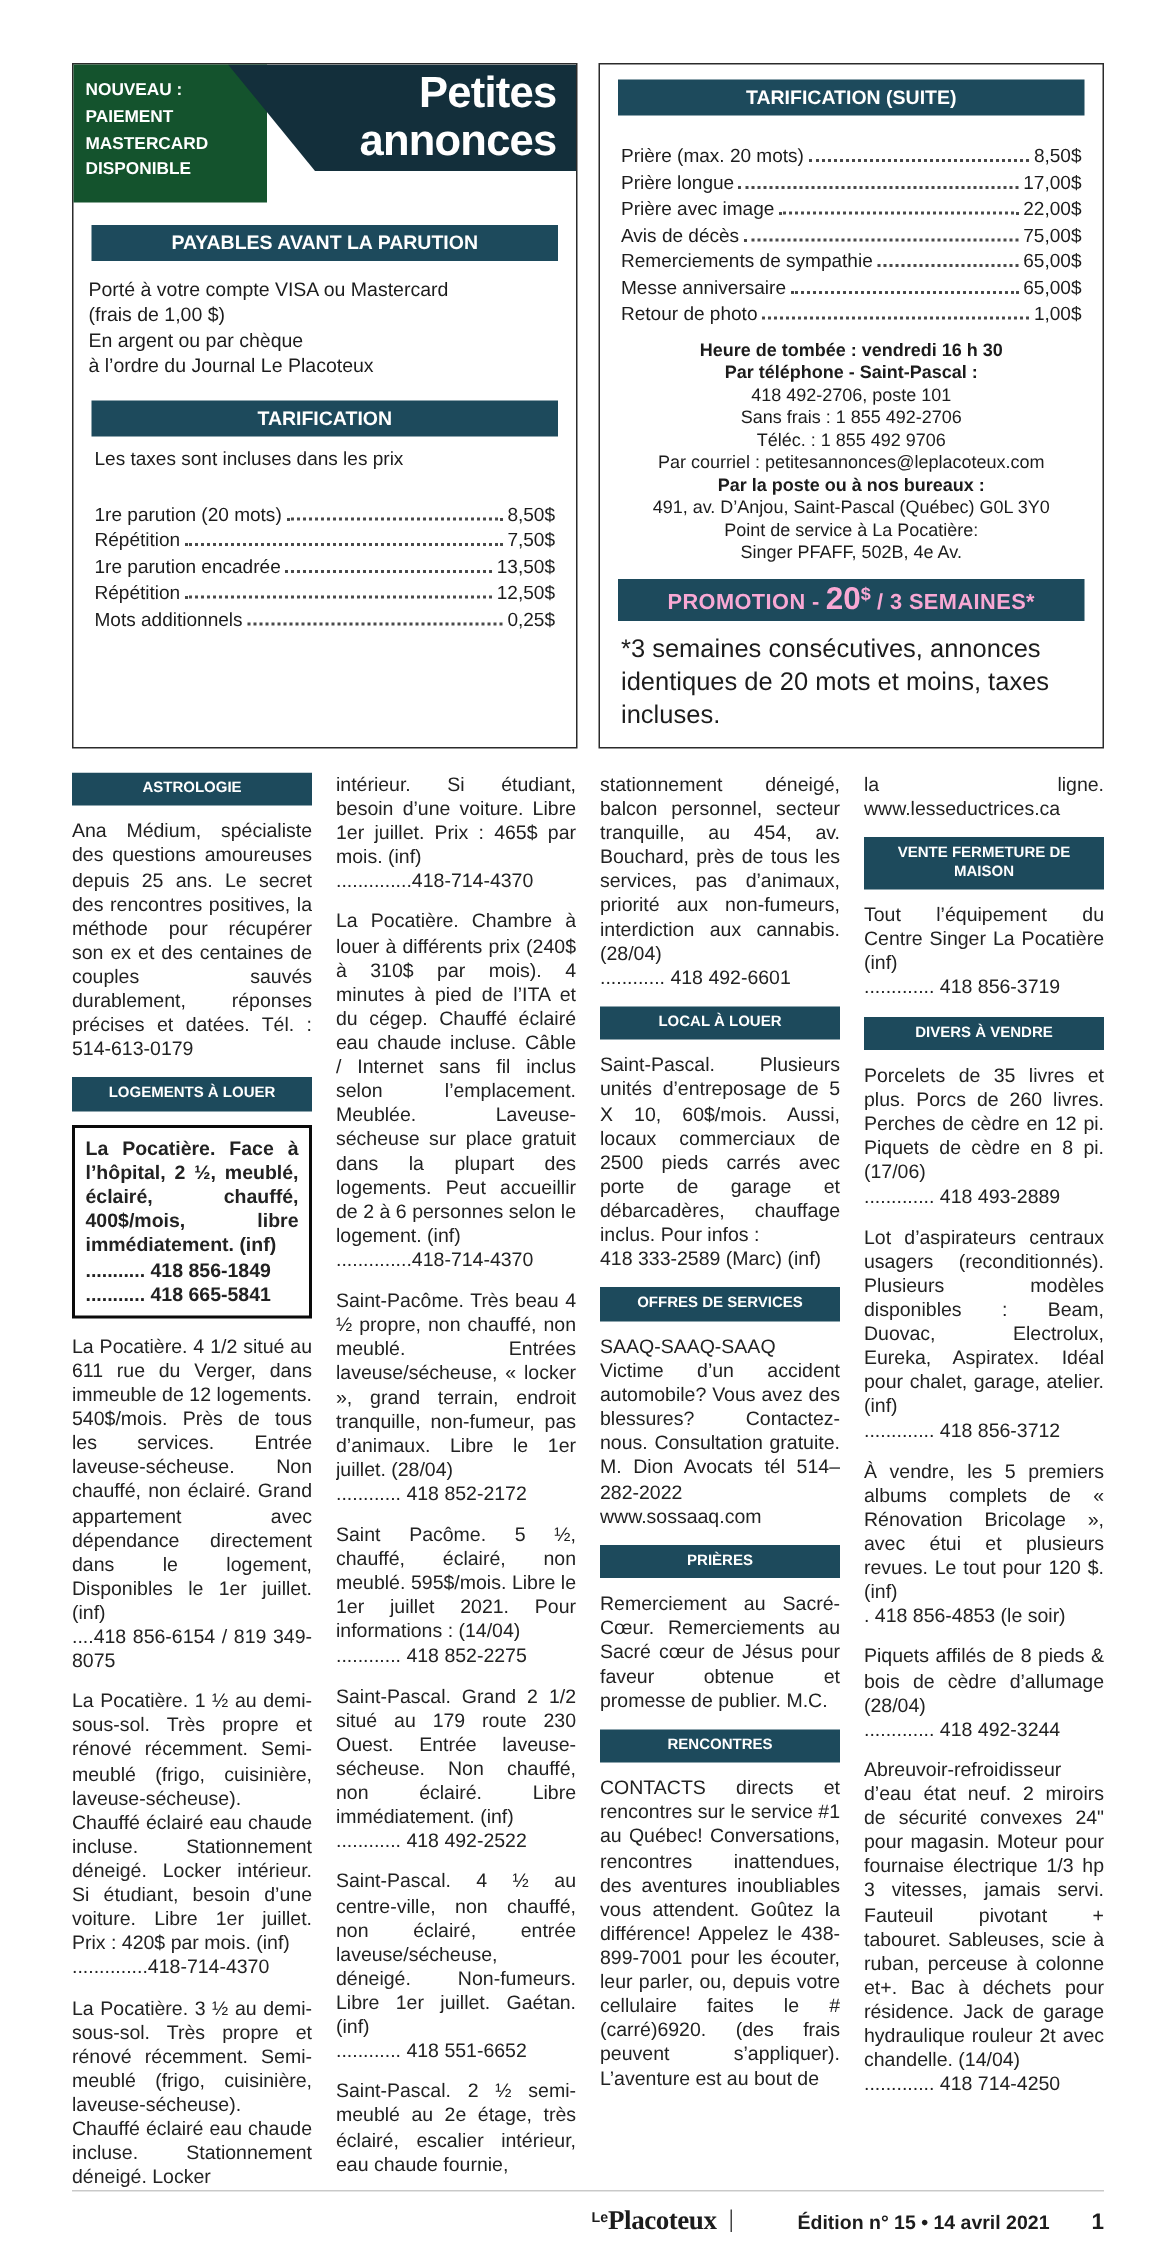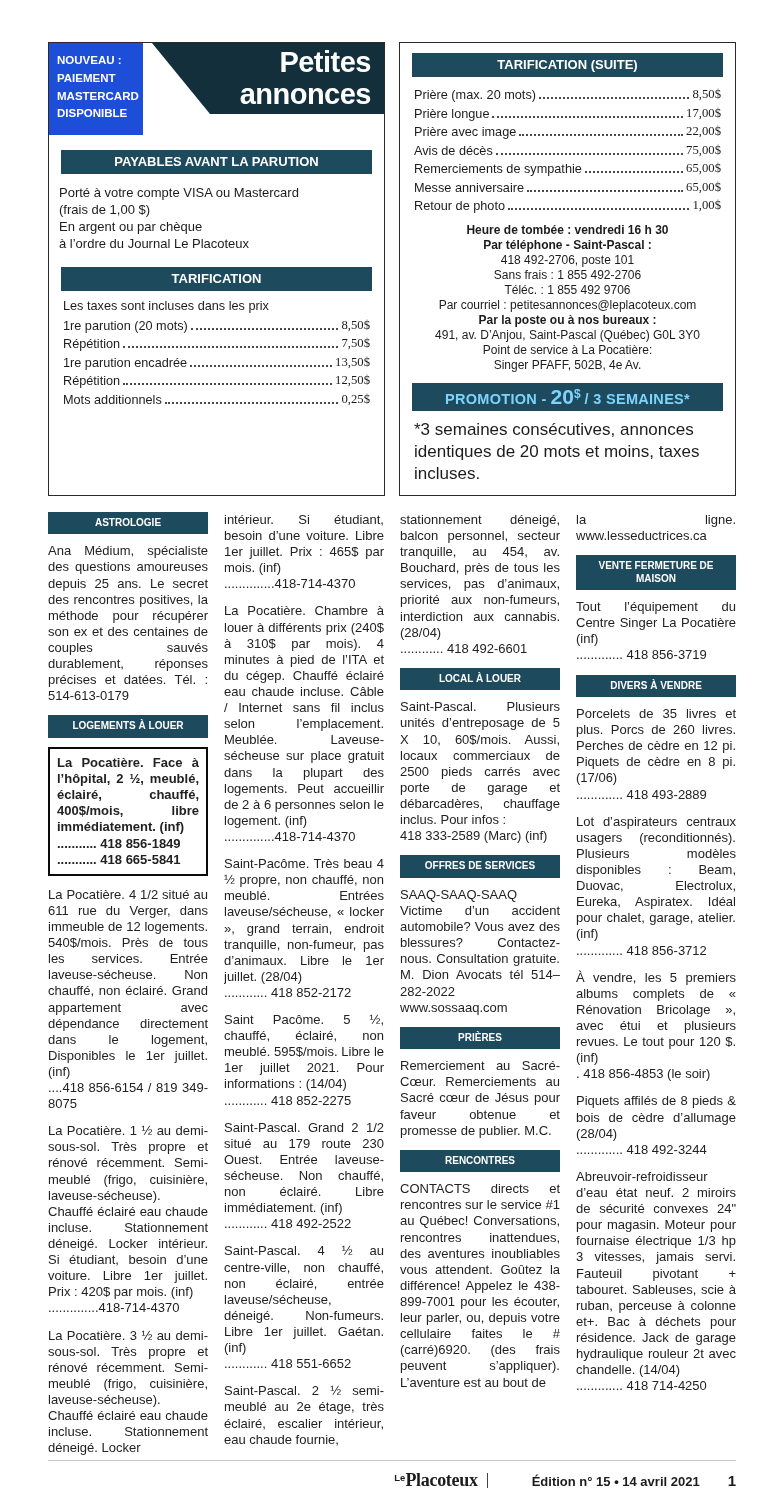--- a/index.html
+++ b/index.html
@@ -9,55 +9,55 @@
     color:#1c1c1c;position:relative;overflow:hidden;
   }
   .page{width:768px;height:1507px;padding:42px 32px 0 48px;box-sizing:border-box;position:relative;overflow:hidden;}
 
   
   .top-grid{display:grid;grid-template-columns:337px 337px;gap:14px;}
   .box{border:1.6px solid #2b2b2b;background:#fff;min-height:348px;box-sizing:border-box;}
 
   .masthead{position:relative;height:97px;}
   .badge{
-    position:absolute;left:0;top:0;width:94px;height:92px;
-    background:#1d4ed8;color:#fff;font-weight:bold;font-size:11.5px;
+    position:absolute;left:0;top:0;width:129px;height:92px;
+    background:#14532d;color:#fff;font-weight:bold;font-size:11.5px;
     line-height:1.55;padding:9px 8px;box-sizing:border-box;white-space:pre-line;
   }
   .title-shape{
     position:absolute;right:0;top:0;width:232px;height:71px;
     background:#132f3b;clip-path:polygon(0 0,100% 0,100% 100%,25% 100%);
     display:flex;align-items:center;justify-content:flex-end;
   }
   .title-text{
     color:#fff;font-weight:bold;font-size:29px;line-height:1.08;
     text-align:right;padding-right:13px;white-space:pre-line;letter-spacing:-0.5px;
   }
 
   .bar{
     background:#1d4a5c;color:#fff;font-weight:bold;text-align:center;
     font-size:13px;padding:4px 10px 5px;margin:10px 12px 8px;
   }
   .centered-body{
     text-align:left;font-size:13px;line-height:1.32;padding:2px 10px 4px;white-space:pre-line;
   }
 
-  .prices{padding:2px 14px 10px;font-size:12.7px;}
+  .prices{padding:2px 14px 10px;font-size:12.7px;margin-top:18px;}
   .prices-note{font-size:12.7px;padding:0 14px 3px;}
   .price-row{display:flex;align-items:flex-end;margin-bottom:3.5px;}
   .pr-label{white-space:nowrap;}
   .leader{flex:1;border-bottom:2px dotted #4a4a4a;margin:0 3px 3px;min-width:8px;}
-  .pr-price{white-space:nowrap;font-family:Liberation Serif, serif;}
+  .pr-price{white-space:nowrap;}
 
   .contact{padding:2px 6px 0;text-align:center;font-size:12px;line-height:1.26;}
   .contact-line{margin:0;}
   .contact-line.bold{font-weight:bold;}
 
   .promo-bar{
-    background:#1d4a5c;color:#7dd3fc;font-weight:bold;margin:9px 12px 8px;
+    background:#1d4a5c;color:#f9a8d4;font-weight:bold;margin:9px 12px 8px;
     padding:3px 0 4px;display:flex;align-items:baseline;justify-content:center;
   }
   .promo-prefix,.promo-suffix{font-size:14.5px;letter-spacing:0.3px;}
   .promo-amount{font-size:21px;line-height:1;margin-left:4px;}
   .promo-currency{font-size:12px;vertical-align:super;position:relative;top:-6px;margin-right:4px;}
   .promo-note{font-size:17px;line-height:1.3;padding:0 14px 10px;}
 
   
   .columns{
     display:grid;grid-template-columns:repeat(4,1fr);gap:16px;

